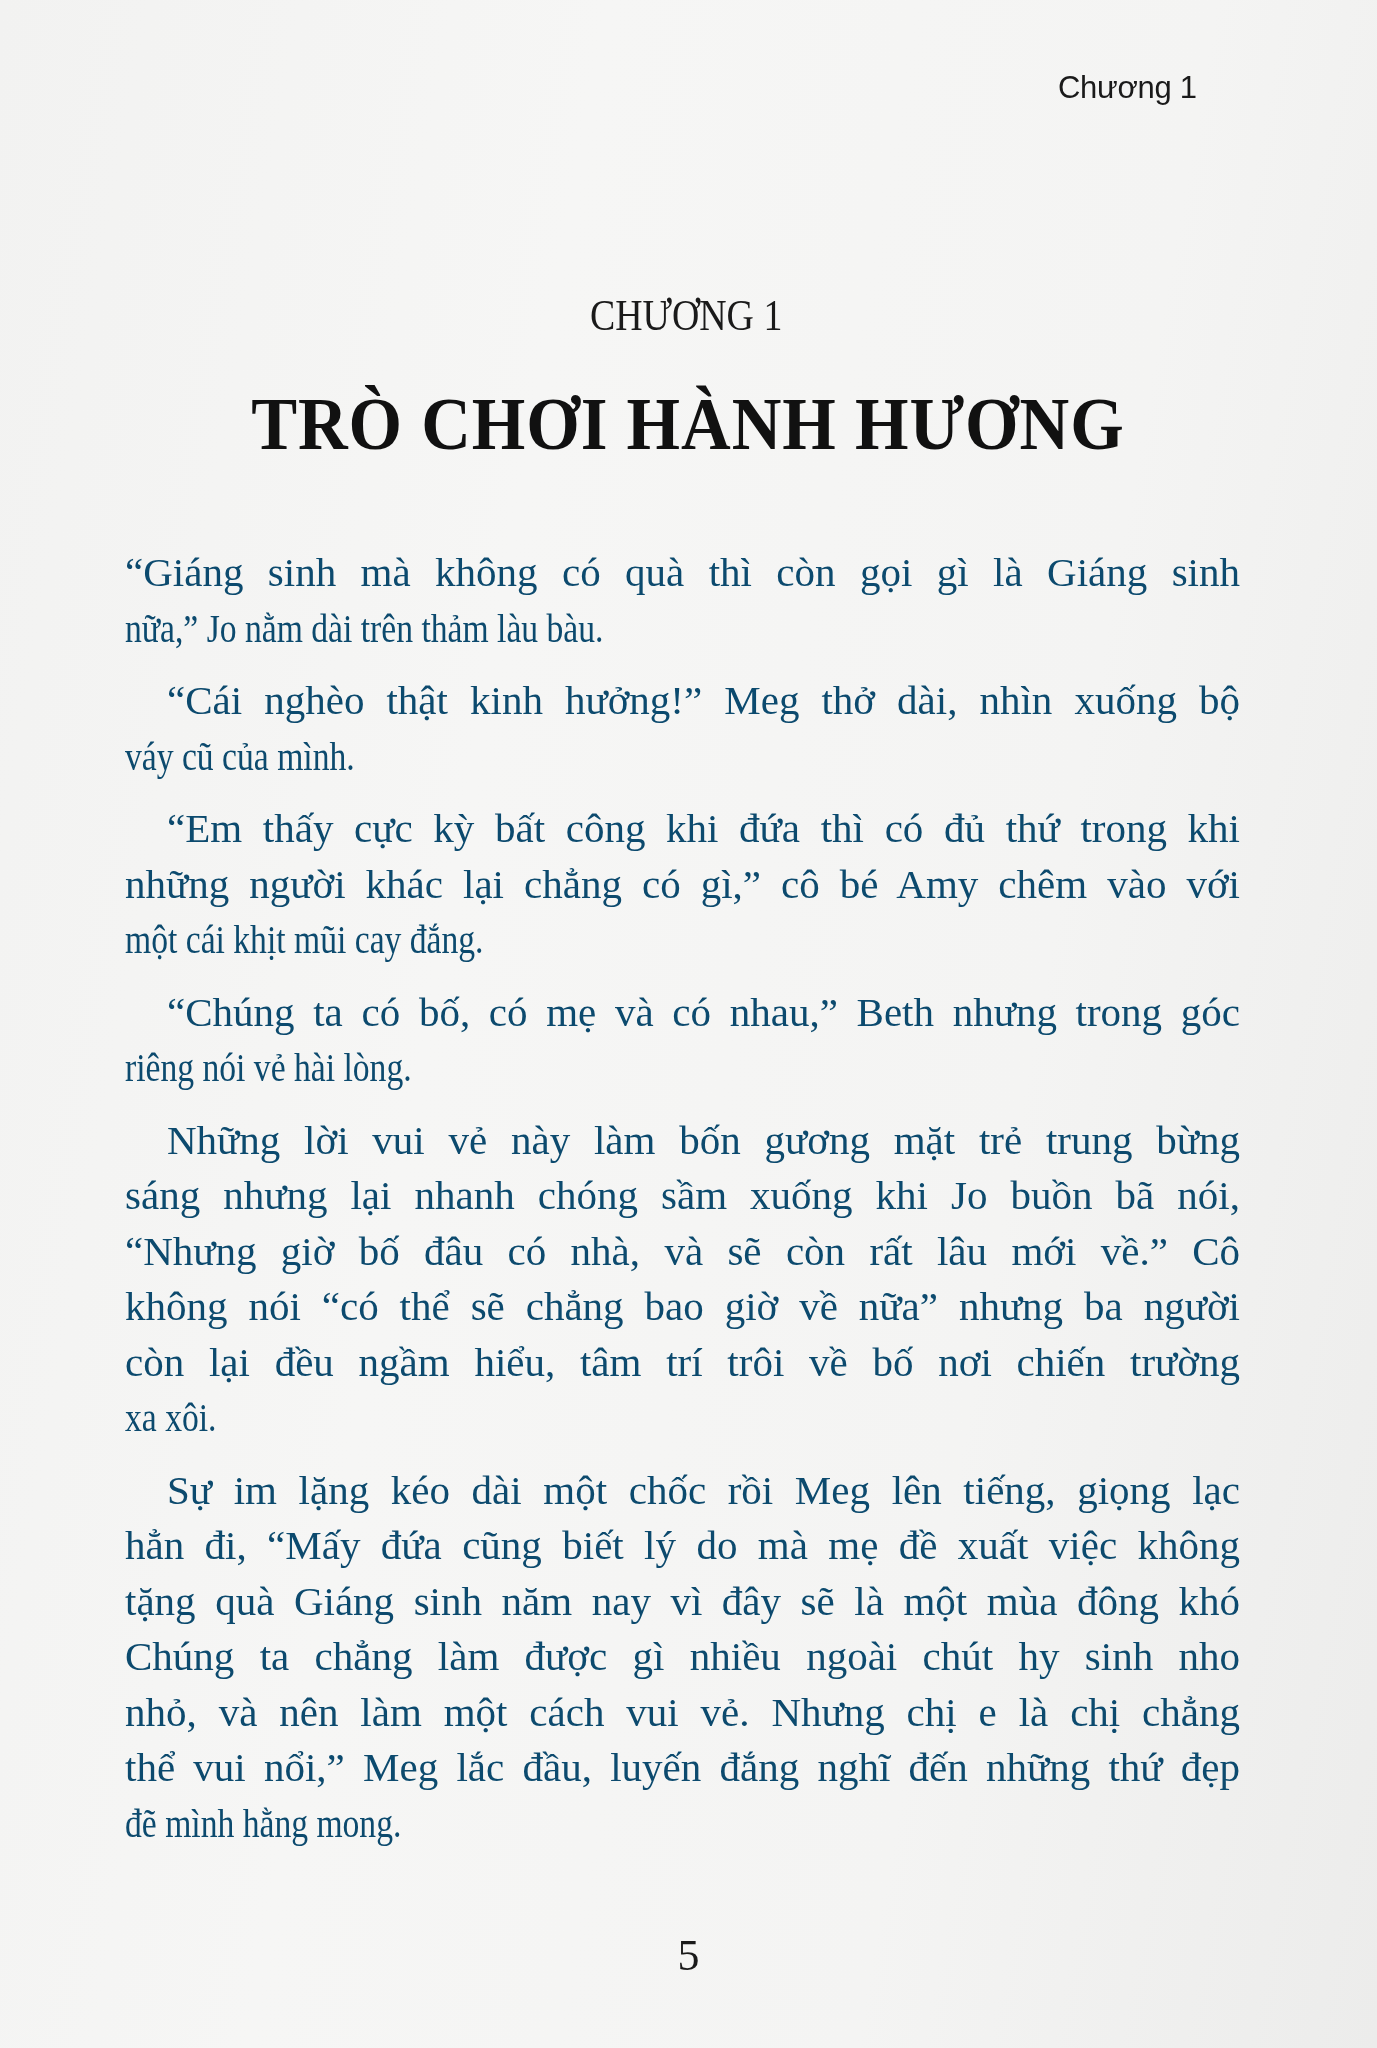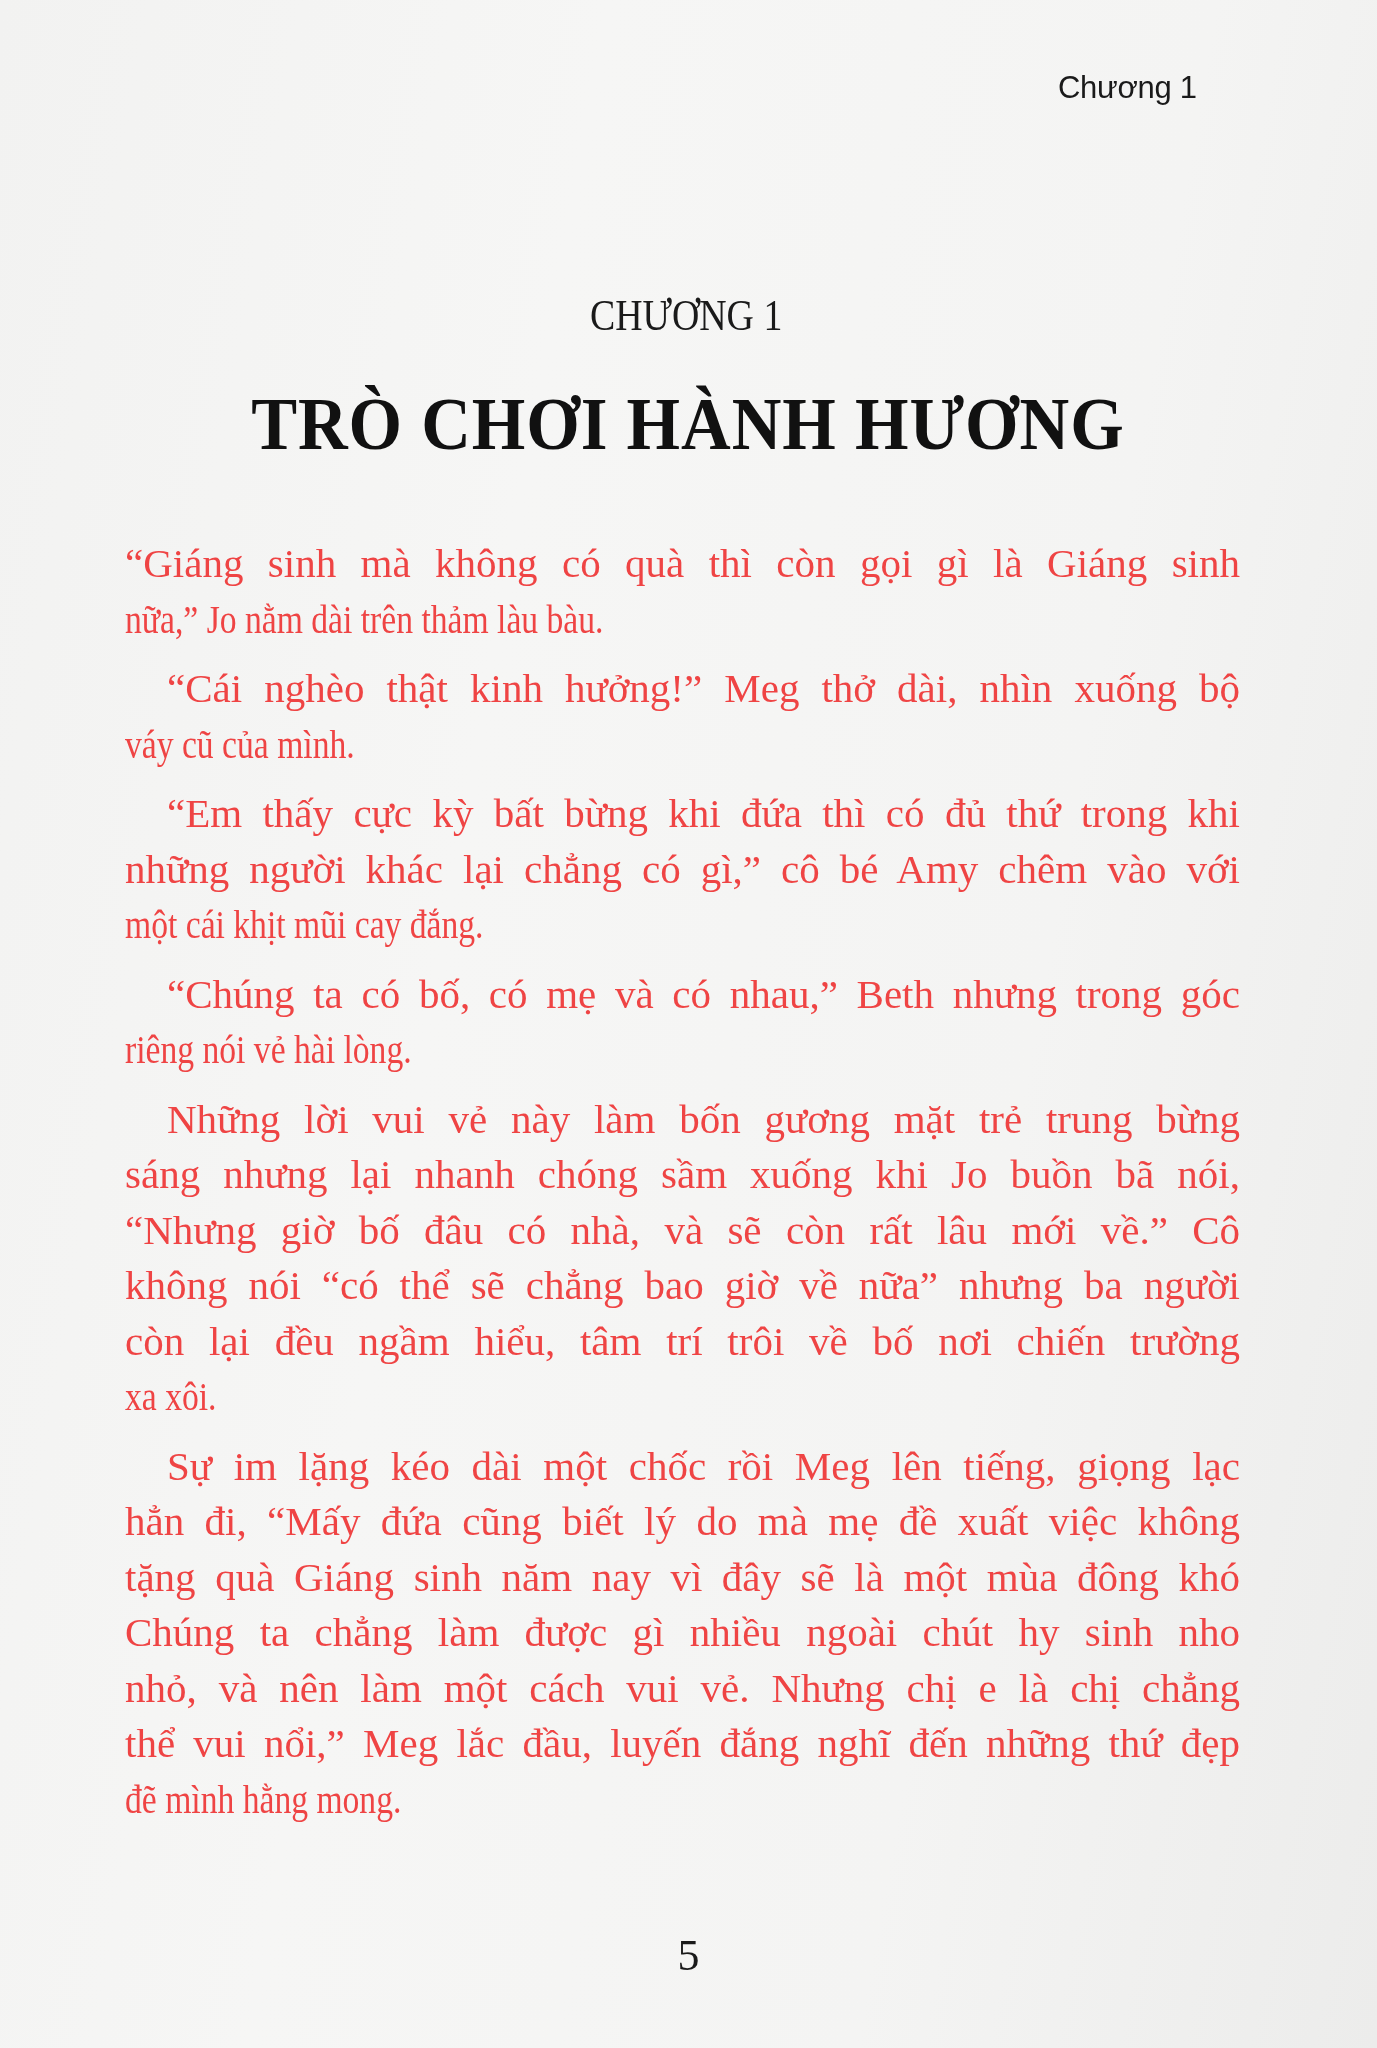--- a/index.html
+++ b/index.html
@@ -55,25 +55,25 @@
       transform: scaleX(0.93);
       transform-origin: 680px 0;
     }
     .body-text {
       position: absolute;
       top: 528px;
       left: 125px;
       width: 1115px;
     }
     .para {
-      margin: 8px 0 14px 0;
+      margin: 17px 0 14px 0;
       font-family: "Liberation Serif", "DejaVu Serif", serif;
       font-size: 41px;
       line-height: 55.5px;
-      color: #ef4444;
+      color: #0c4a6e;
     }
     .line {
       display: block;
       white-space: nowrap;
       text-align: justify;
       text-align-last: justify;
       width: 1115px;
       transform-origin: 0 0;
     }
     .line.last {
@@ -111,21 +111,21 @@
       <span class="line">“Giáng sinh mà không có quà thì còn gọi gì là Giáng sinh</span>
       <span class="line last" style="transform: scaleX(0.82); width: 1359.76px;">nữa,” Jo nằm dài trên thảm làu bàu.</span>
     </p>
 
     <p class="para">
       <span class="line indent">“Cái nghèo thật kinh hưởng!” Meg thở dài, nhìn xuống bộ</span>
       <span class="line last" style="transform: scaleX(0.82); width: 1359.76px;">váy cũ của mình.</span>
     </p>
 
     <p class="para">
-      <span class="line indent">“Em thấy cực kỳ bất bừng khi đứa thì có đủ thứ trong khi</span>
+      <span class="line indent">“Em thấy cực kỳ bất công khi đứa thì có đủ thứ trong khi</span>
       <span class="line">những người khác lại chẳng có gì,” cô bé Amy chêm vào với</span>
       <span class="line last" style="transform: scaleX(0.82); width: 1359.76px;">một cái khịt mũi cay đắng.</span>
     </p>
 
     <p class="para">
       <span class="line indent">“Chúng ta có bố, có mẹ và có nhau,” Beth nhưng trong góc</span>
       <span class="line last" style="transform: scaleX(0.82); width: 1359.76px;">riêng nói vẻ hài lòng.</span>
     </p>
 
     <p class="para">

